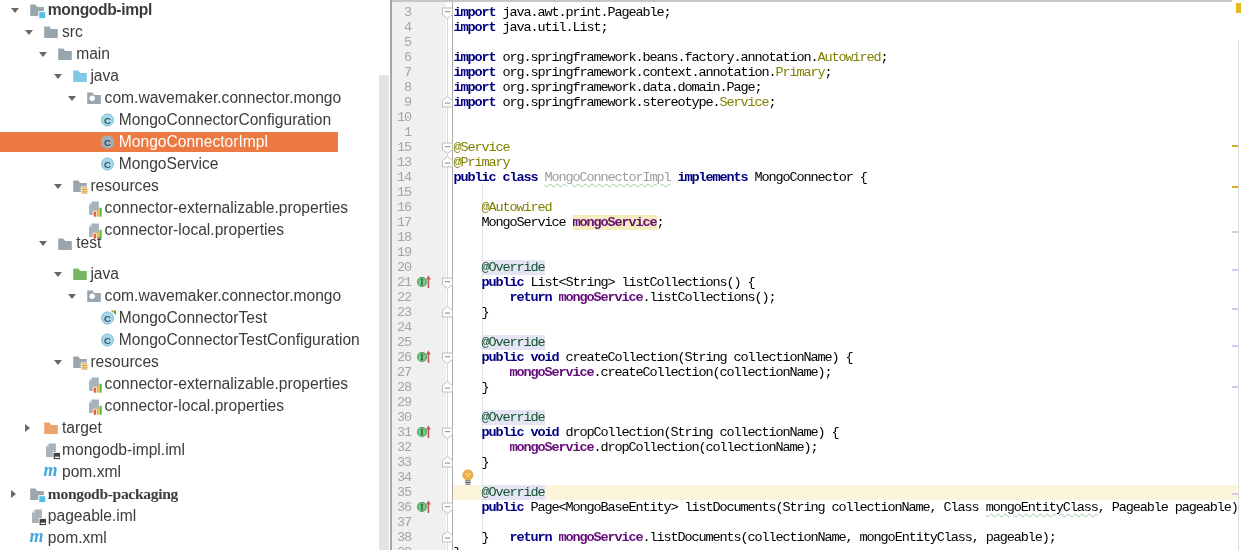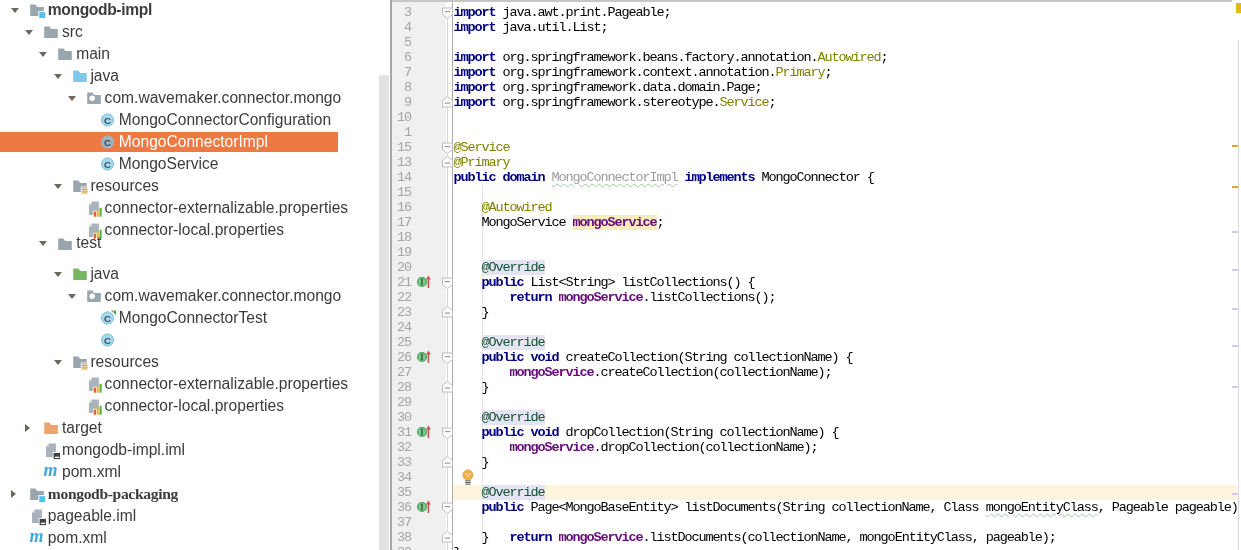--- a/index.html
+++ b/index.html
@@ -164,20 +164,21 @@
             <path d="M13.6 0.4 L16 0.4 L16 4.9 L13.6 2.9 Z" fill="#3fb24a"></path>
           </svg></span>
         <span class="tlbl" style="left:118.8px;">MongoConnectorTest</span>
       </div>
       <div class="trow" style="top:329.5px">
         <span class="ticon" style="left:100.0px;top:2.5px"><svg width="17" height="20" viewBox="0 0 17 20" style="">
             <circle cx="7.5" cy="8" r="6.4" fill="#a4d8ec"></circle>
             <circle cx="7.5" cy="8" r="6" fill="none" stroke="#8cc6dc" stroke-width="1"></circle>
             <text x="7.5" y="11.5" font-family="Liberation Sans" font-size="9.6" font-weight="bold" fill="#3b4d57" text-anchor="middle">C</text>
           </svg></span>
+        <span class="tlbl" style="left:118.8px;">MongoConnectorTestConfiguration</span>
       </div>
       <div class="trow" style="top:351.5px">
         <span class="ard" style="left:53.599999999999994px"></span>
         <span class="ticon" style="left:71.6px;top:2.5px"><svg width="17" height="20" viewBox="0 0 17 20" style="">
             <path d="M1.2 2.6 L6.4 2.6 L8.2 4.9 L14.8 4.9 L14.8 14 L1.2 14 Z" fill="#9aa6ae"></path>
             <rect x="8.8" y="8.5" width="7.5" height="7.6" fill="#fff"></rect>
             <rect x="9.6" y="9.3" width="5.9" height="1.1" fill="#d89b2c"></rect>
             <rect x="9.6" y="11.0" width="5.9" height="1.1" fill="#d89b2c"></rect>
             <rect x="9.6" y="12.700000000000001" width="5.9" height="1.1" fill="#d89b2c"></rect>
             <rect x="9.6" y="14.4" width="5.9" height="1.1" fill="#d89b2c"></rect>
@@ -308,21 +309,21 @@
       <div class="cl" style="top:20.2px"><span class="k">import</span> java.util.List;</div>
       <div class="cl" style="top:35.2px"></div>
       <div class="cl" style="top:50.2px"><span class="k">import</span> org.springframework.beans.factory.annotation.<span class="a">Autowired</span>;</div>
       <div class="cl" style="top:65.2px"><span class="k">import</span> org.springframework.context.annotation.<span class="a">Primary</span>;</div>
       <div class="cl" style="top:80.2px"><span class="k">import</span> org.springframework.data.domain.Page;</div>
       <div class="cl" style="top:95.2px"><span class="k">import</span> org.springframework.stereotype.<span class="a">Service</span>;</div>
       <div class="cl" style="top:110.2px"></div>
       <div class="cl" style="top:125.2px"></div>
       <div class="cl" style="top:140.2px"><span class="a">@Service</span></div>
       <div class="cl" style="top:155.2px"><span class="a">@Primary</span></div>
-      <div class="cl" style="top:170.2px"><span class="k">public domain</span> <span class="g wav">MongoConnectorImpl</span> <span class="k">implements</span> MongoConnector {</div>
+      <div class="cl" style="top:170.2px"><span class="k">public class</span> <span class="g wav">MongoConnectorImpl</span> <span class="k">implements</span> MongoConnector {</div>
       <div class="cl" style="top:185.2px"></div>
       <div class="cl" style="top:200.2px">    <span class="a">@Autowired</span></div>
       <div class="cl" style="top:215.2px">    MongoService <span class="f hl">mongoService</span>;</div>
       <div class="cl" style="top:230.2px"></div>
       <div class="cl" style="top:245.2px"></div>
       <div class="cl" style="top:260.2px">    <span class="ov">@Override</span></div>
       <div class="cl" style="top:275.2px">    <span class="k">public</span> List&lt;String&gt; listCollections() {</div>
       <div class="cl" style="top:290.2px">        <span class="k">return</span> <span class="f">mongoService</span>.listCollections();</div>
       <div class="cl" style="top:305.2px">    }</div>
       <div class="cl" style="top:320.2px"></div>

